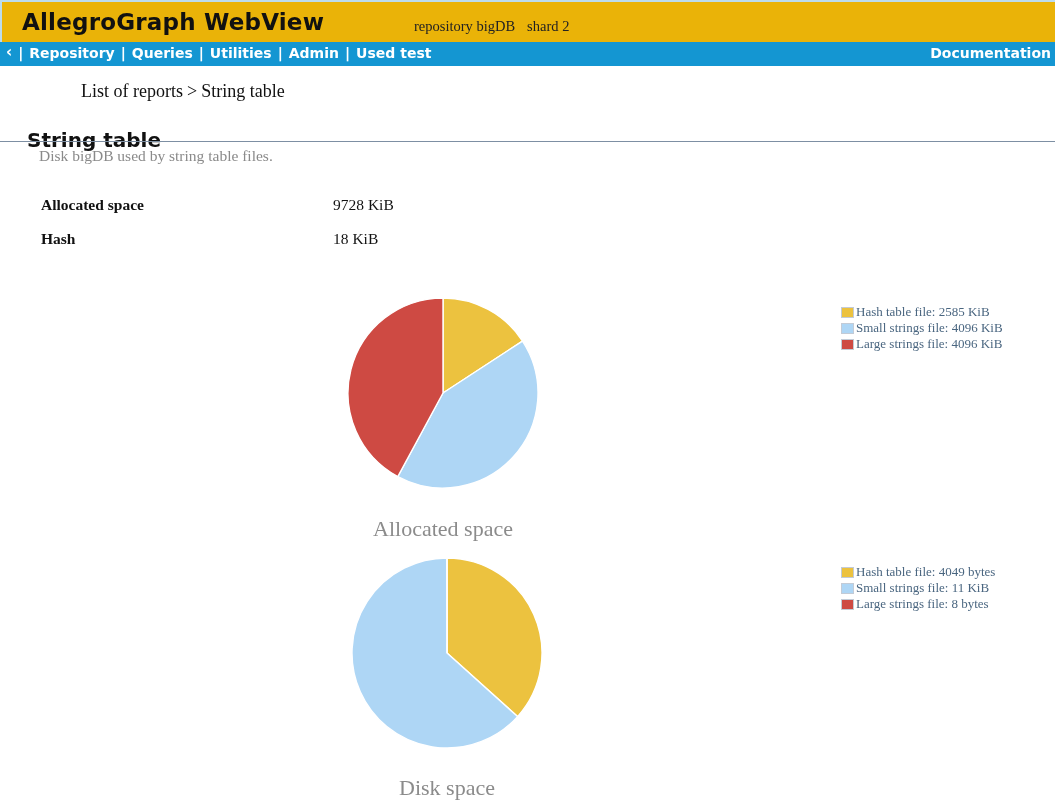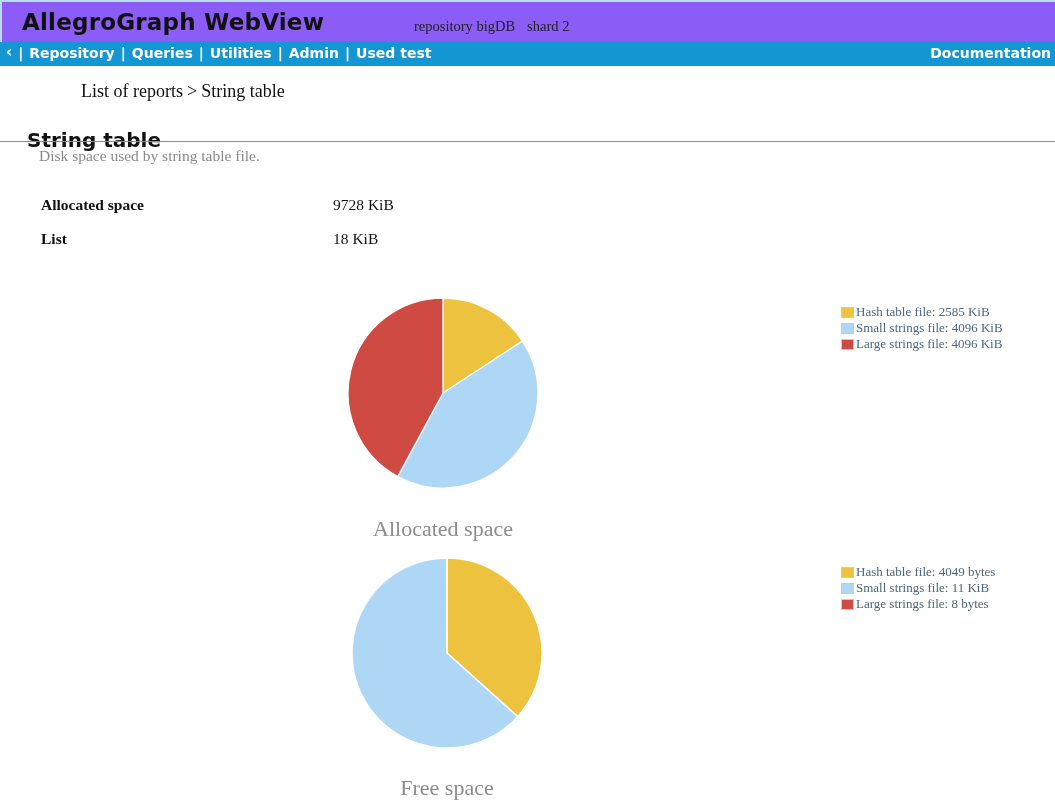--- a/index.html
+++ b/index.html
@@ -17,21 +17,21 @@
     font-size: 15px;
     color: #000000;
   }
 
   
   #app-header {
     position: absolute;
     left: 0; top: 0;
     width: 1055px;
     height: 42px;
-    background: #8b5cf6;
+    background: #eab308;
     border-top: 2px solid #bcdcee;
     border-left: 2px solid #bcdcee;
     box-sizing: border-box;
   }
   #app-title {
     position: absolute;
     left: 20px;
     top: 7px;
     font-family: "DejaVu Sans", "Liberation Sans", sans-serif;
     font-weight: bold;
@@ -233,30 +233,30 @@
   </div>
   <a id="nav-right" href="#">Documentation</a>
 </div>
 
 <div id="breadcrumb">
   <a class="crumb-link" href="#">List of reports</a><span class="crumb-sep">&gt;</span><span class="crumb-current">String table</span>
 </div>
 
 <h1 id="page-title">String table</h1>
 <div id="title-rule"></div>
-<div id="page-subtitle">Disk space used by string table file.</div>
+<div id="page-subtitle">Disk bigDB used by string table files.</div>
 
 <table id="stats-table">
   <tbody>
     <tr>
       <td class="stat-label">Allocated space</td>
       <td class="stat-value">9728 KiB</td>
     </tr>
     <tr>
-      <td class="stat-label">List</td>
+      <td class="stat-label">Hash</td>
       <td class="stat-value">18 KiB</td>
     </tr>
   </tbody>
 </table>
 
 <div class="chart-block" id="chart-allocated" style="left:348px; top:298px; width:190px; height:190px;">
   <svg class="pie-svg" id="pie-svg-0" width="190" height="190" viewBox="0 0 190 190">
       <path d="M 95 95 L 95.000 0.000 A 95 95 0 0 1 174.531 43.040 Z" fill="#ecc23f" stroke="#ffffff" stroke-width="1.4"></path>
       <path d="M 95 95 L 174.531 43.040 A 95 95 0 0 1 49.785 178.550 Z" fill="#aed6f5" stroke="#ffffff" stroke-width="1.4"></path>
       <path d="M 95 95 L 49.785 178.550 A 95 95 0 0 1 95.000 0.000 Z" fill="#ce4a43" stroke="#ffffff" stroke-width="1.4"></path>
@@ -278,21 +278,21 @@
   </div>
 </div>
 
 <div class="chart-block" id="chart-used" style="left:352px; top:558px; width:190px; height:190px;">
   <svg class="pie-svg" id="pie-svg-1" width="190" height="190" viewBox="0 0 190 190">
       <path d="M 95 95 L 95.000 0.000 A 95 95 0 0 1 165.569 158.601 Z" fill="#ecc23f" stroke="#ffffff" stroke-width="1.4"></path>
       <path d="M 95 95 L 165.569 158.601 A 95 95 0 1 1 94.732 0.000 Z" fill="#aed6f5" stroke="#ffffff" stroke-width="1.4"></path>
       <path d="M 95 95 L 94.732 0.000 A 95 95 0 0 1 95.000 0.000 Z" fill="#ce4a43" stroke="#ffffff" stroke-width="1.4"></path>
     </svg>
 </div>
-<div class="chart-caption" id="caption-used" style="left:347px; top:775px; width:200px;">Free space</div>
+<div class="chart-caption" id="caption-used" style="left:347px; top:775px; width:200px;">Disk space</div>
 <div class="legend" id="legend-used" style="left:841px; top:564px;">
   <div class="legend-row">
     <span class="legend-swatch" id="sw-1-0" style="background: rgb(236, 194, 63);"></span>
     <span class="legend-label">Hash table file: 4049 bytes</span>
   </div>
   <div class="legend-row">
     <span class="legend-swatch" id="sw-1-1" style="background: rgb(174, 214, 245);"></span>
     <span class="legend-label">Small strings file: 11 KiB</span>
   </div>
   <div class="legend-row">

